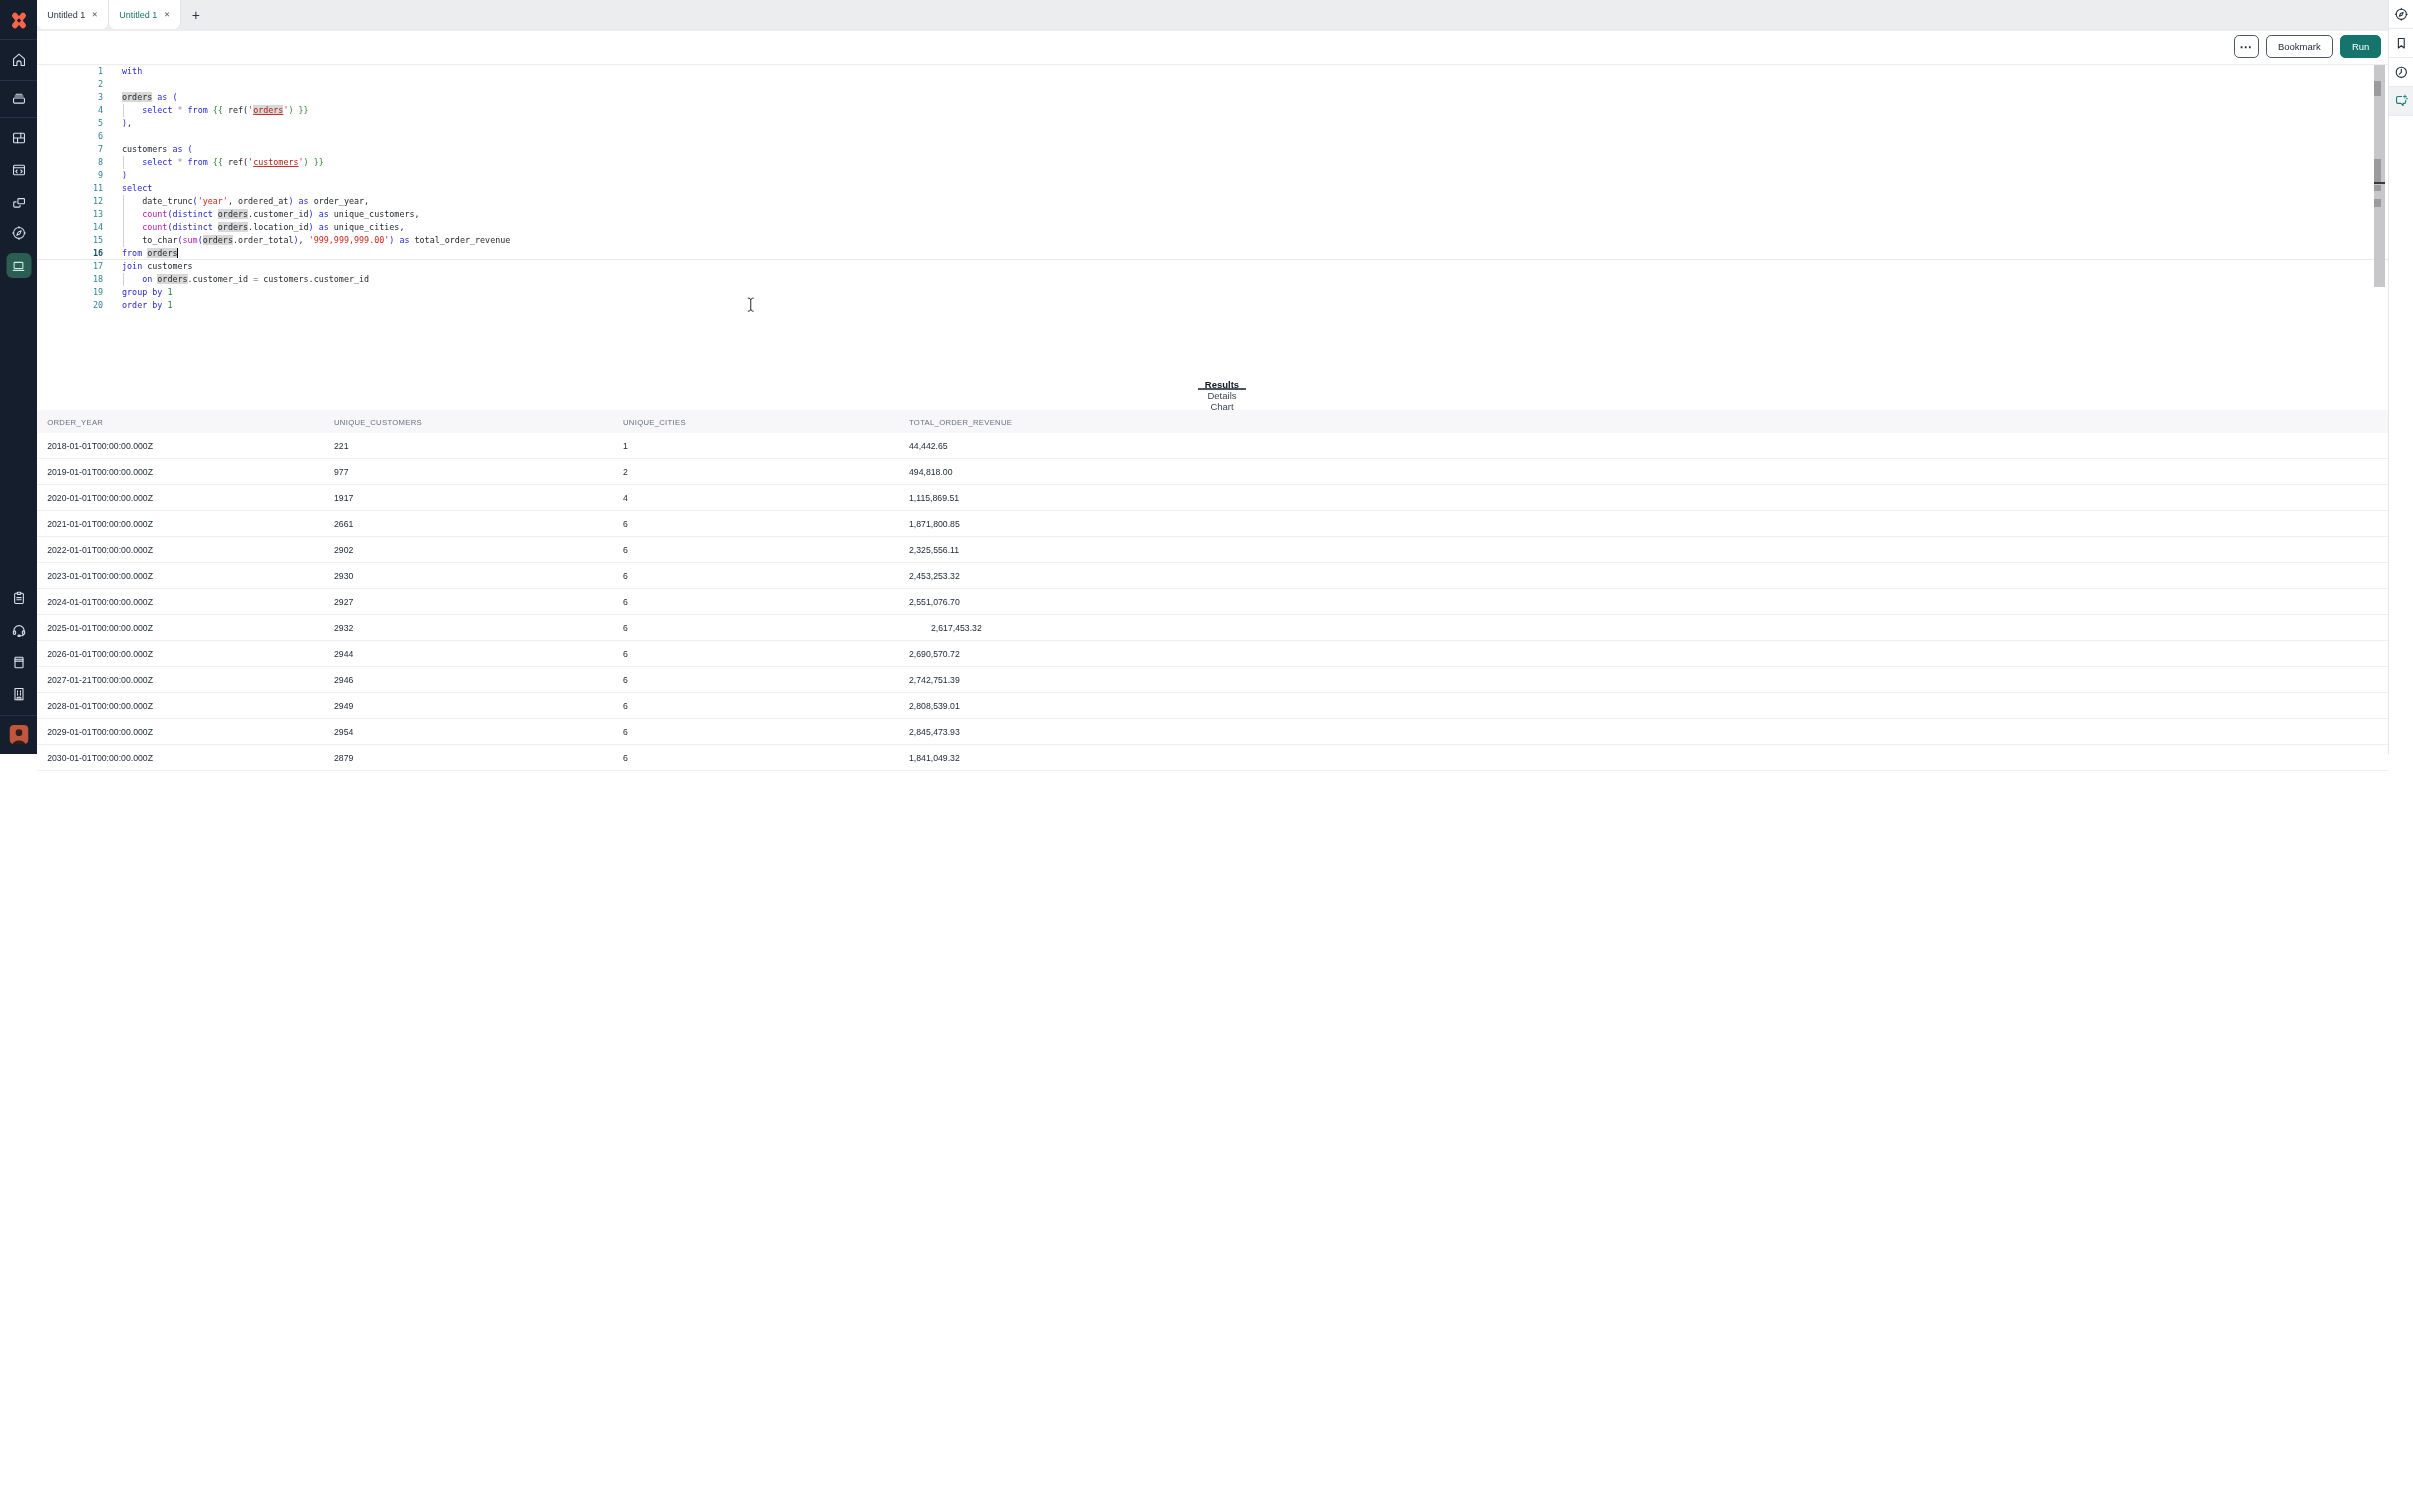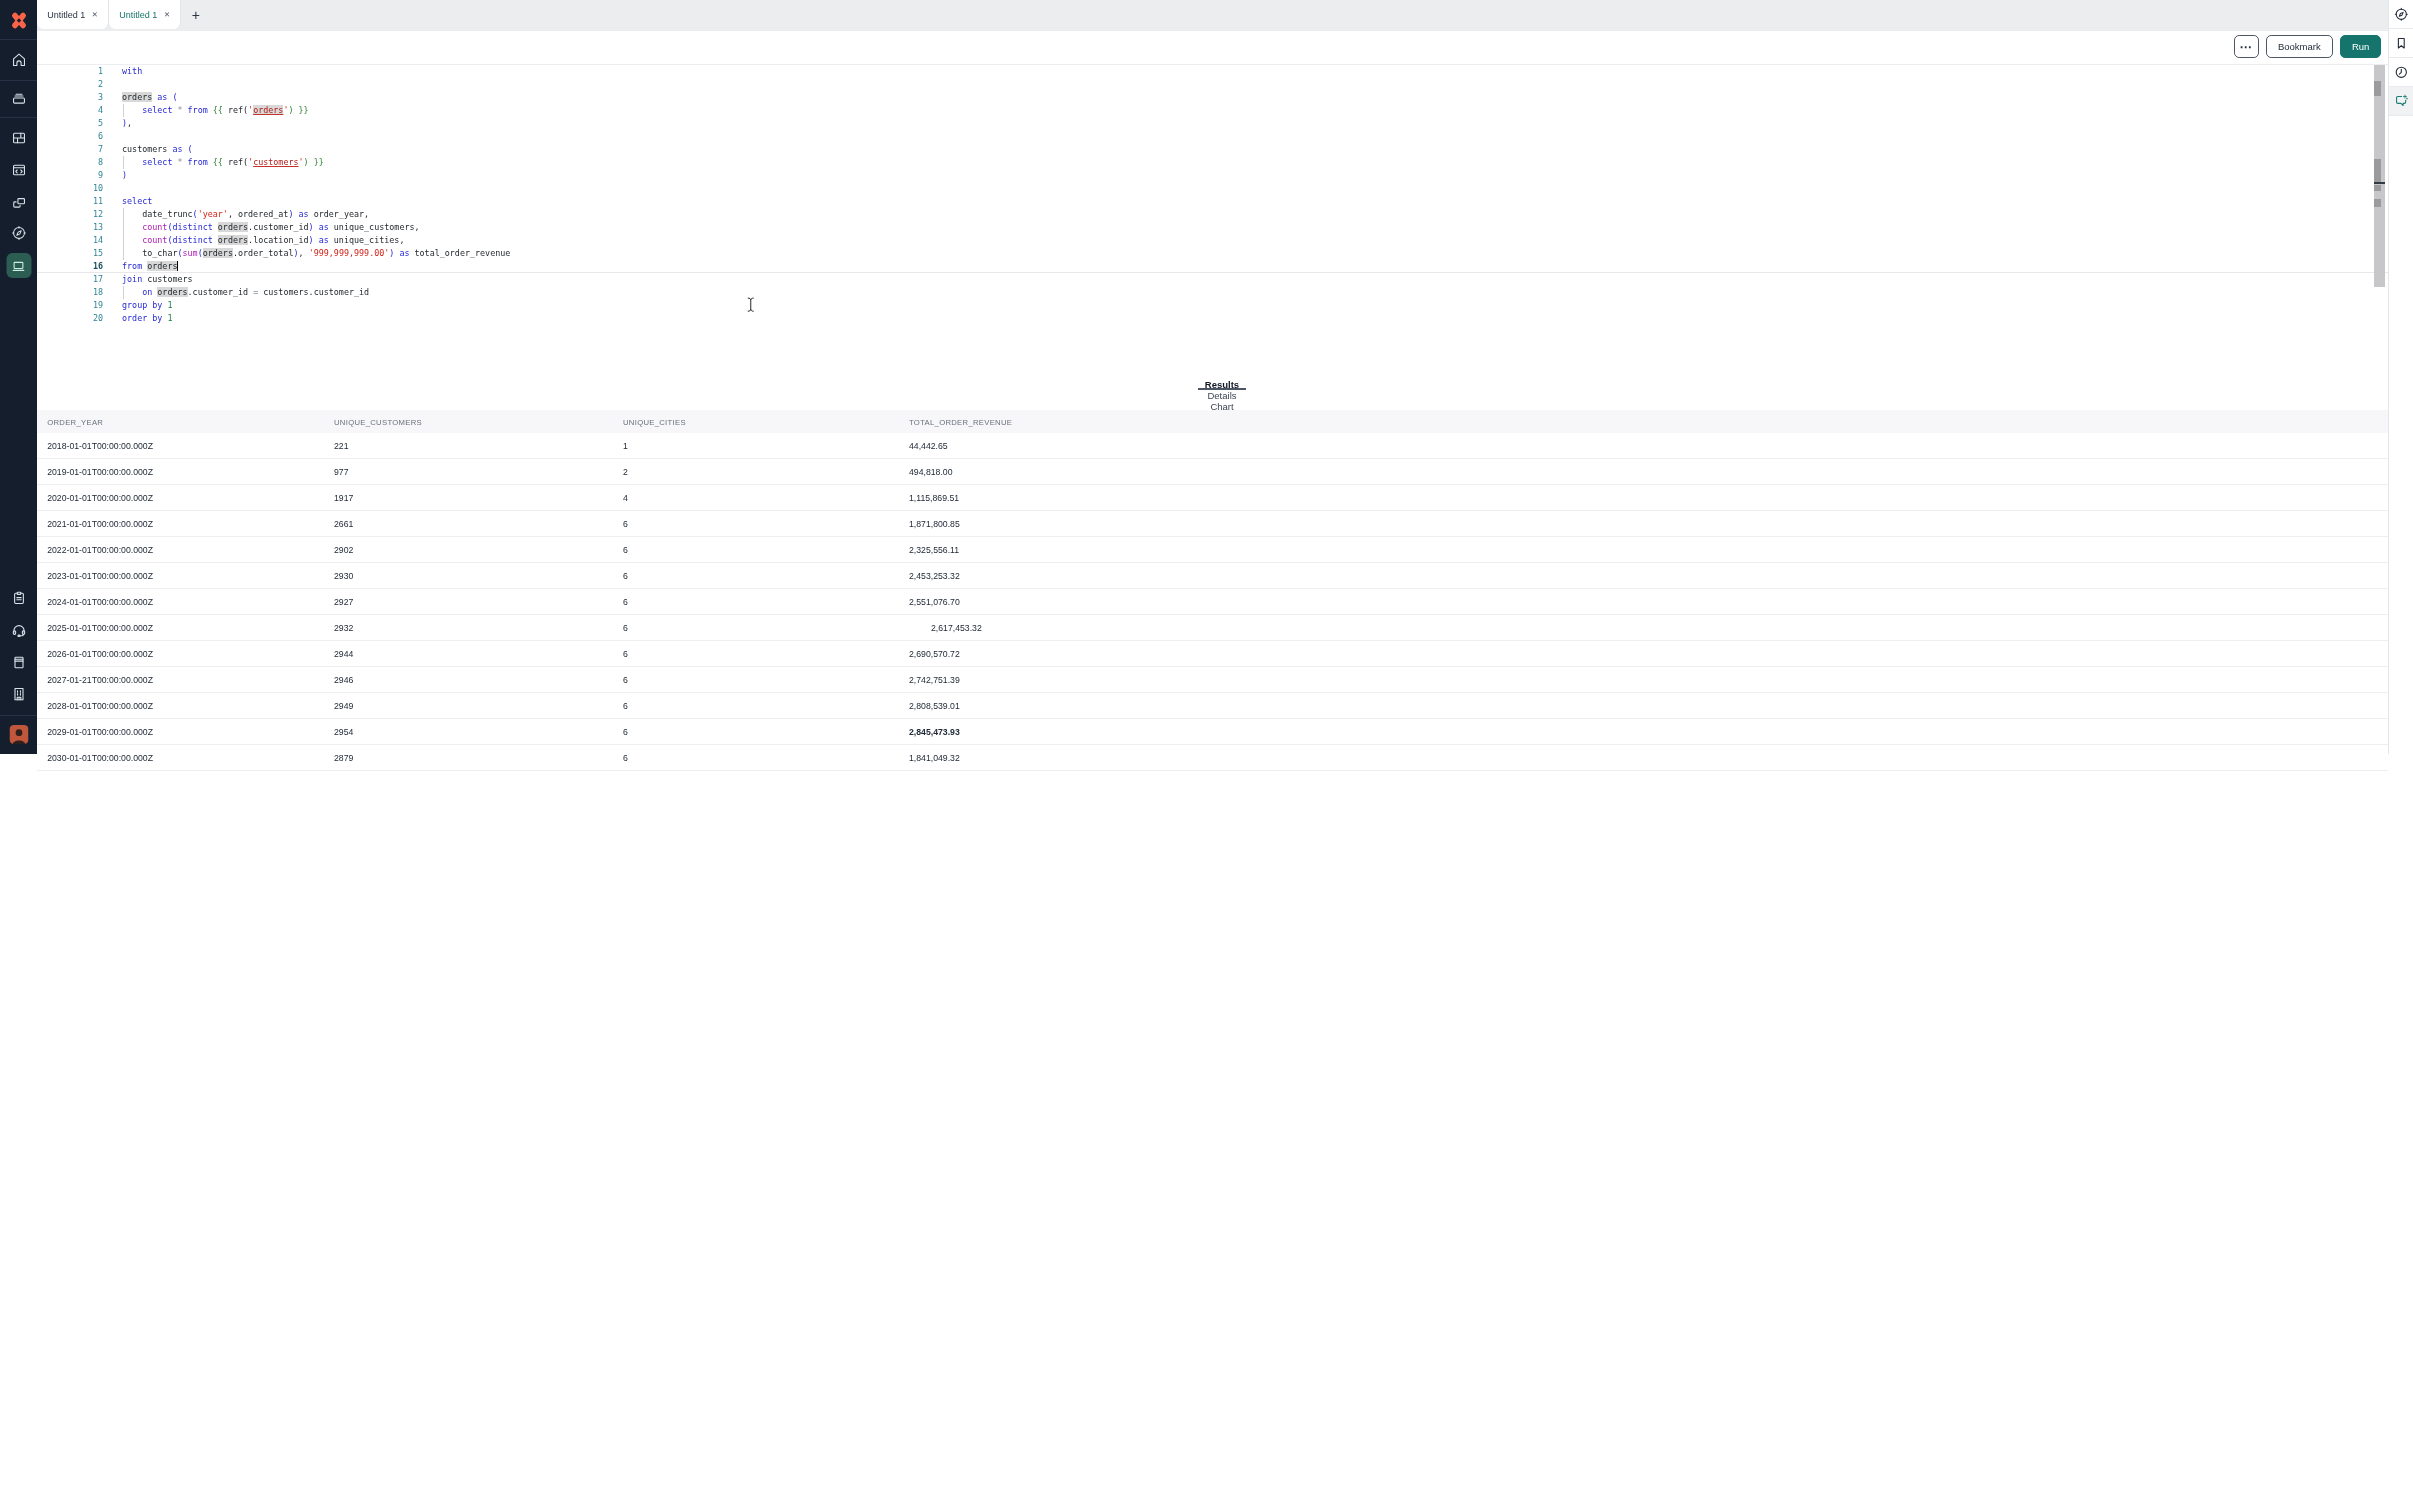--- a/index.html
+++ b/index.html
@@ -193,21 +193,20 @@
   <div id="code-lines">
       <div class="line"><span class="ln">1</span><span class="kw">with</span></div>
       <div class="line"><span class="ln">2</span></div>
       <div class="line"><span class="ln">3</span><span class="id hl">orders</span><span class="kw"> as (</span></div>
       <div class="line"><span class="ln">4</span><span class="guide"></span><span class="id">    </span><span class="kw">select</span><span class="id"> </span><span class="op">*</span><span class="id"> </span><span class="kw">from</span><span class="id"> </span><span class="jinja">{{ </span><span class="id">ref(</span><span class="str">'</span><span class="ref hl">orders</span><span class="str">'</span><span class="jinja">) }}</span></div>
       <div class="line"><span class="ln">5</span><span class="kw">)</span><span class="id">,</span></div>
       <div class="line"><span class="ln">6</span></div>
       <div class="line"><span class="ln">7</span><span class="id">customers</span><span class="kw"> as (</span></div>
       <div class="line"><span class="ln">8</span><span class="guide"></span><span class="id">    </span><span class="kw">select</span><span class="id"> </span><span class="op">*</span><span class="id"> </span><span class="kw">from</span><span class="id"> </span><span class="jinja">{{ </span><span class="id">ref(</span><span class="str">'</span><span class="ref">customers</span><span class="str">'</span><span class="jinja">) }}</span></div>
       <div class="line"><span class="ln">9</span><span class="kw">)</span></div>
-      <div class="line"><span class="ln">10</span></div>
       <div class="line"><span class="ln">11</span><span class="kw">select</span></div>
       <div class="line"><span class="ln">12</span><span class="guide"></span><span class="id">    </span><span class="id">date_trunc</span><span class="kw">(</span><span class="str">'year'</span><span class="id">, ordered_at</span><span class="kw">)</span><span class="kw"> as </span><span class="id">order_year,</span></div>
       <div class="line"><span class="ln">13</span><span class="guide"></span><span class="id">    </span><span class="fn">count</span><span class="kw">(</span><span class="kw">distinct</span><span class="id"> </span><span class="id hl">orders</span><span class="id">.customer_id</span><span class="kw">)</span><span class="kw"> as </span><span class="id">unique_customers,</span></div>
       <div class="line"><span class="ln">14</span><span class="guide"></span><span class="id">    </span><span class="fn">count</span><span class="kw">(</span><span class="kw">distinct</span><span class="id"> </span><span class="id hl">orders</span><span class="id">.location_id</span><span class="kw">)</span><span class="kw"> as </span><span class="id">unique_cities,</span></div>
       <div class="line"><span class="ln">15</span><span class="guide"></span><span class="id">    </span><span class="id">to_char</span><span class="kw">(</span><span class="fn">sum</span><span class="kw">(</span><span class="id hl">orders</span><span class="id">.order_total</span><span class="kw">)</span><span class="id">, </span><span class="str">'999,999,999.00'</span><span class="kw">)</span><span class="kw"> as </span><span class="id">total_order_revenue</span></div>
       <div class="line active"><span class="ln">16</span><span class="kw">from</span><span class="id"> </span><span class="id hl">orders</span><span class="cur"></span></div>
       <div class="line"><span class="ln">17</span><span class="kw">join</span><span class="id"> customers</span></div>
       <div class="line"><span class="ln">18</span><span class="guide"></span><span class="id">    </span><span class="kw">on</span><span class="id"> </span><span class="id hl">orders</span><span class="id">.customer_id </span><span class="op">=</span><span class="id"> customers.customer_id</span></div>
       <div class="line"><span class="ln">19</span><span class="kw">group by </span><span class="num">1</span></div>
       <div class="line"><span class="ln">20</span><span class="kw">order by </span><span class="num">1</span></div>
@@ -310,21 +309,21 @@
       <div class="trow">
         <span class="tcell" style="left: 10.2px;">2028-01-01T00:00:00.000Z</span>
         <span class="tcell" style="left: 297px;">2949</span>
         <span class="tcell" style="left: 586px;">6</span>
         <span class="tcell" style="left: 872px;">2,808,539.01</span>
       </div>
       <div class="trow">
         <span class="tcell" style="left: 10.2px;">2029-01-01T00:00:00.000Z</span>
         <span class="tcell" style="left: 297px;">2954</span>
         <span class="tcell" style="left: 586px;">6</span>
-        <span class="tcell" style="left: 872px; font-weight: bold;">2,845,473.93</span>
+        <span class="tcell" style="left: 872px;">2,845,473.93</span>
       </div>
       <div class="trow">
         <span class="tcell" style="left: 10.2px;">2030-01-01T00:00:00.000Z</span>
         <span class="tcell" style="left: 297px;">2879</span>
         <span class="tcell" style="left: 586px;">6</span>
         <span class="tcell" style="left: 872px;">1,841,049.32</span>
       </div>
     </div>
 </div>
 

